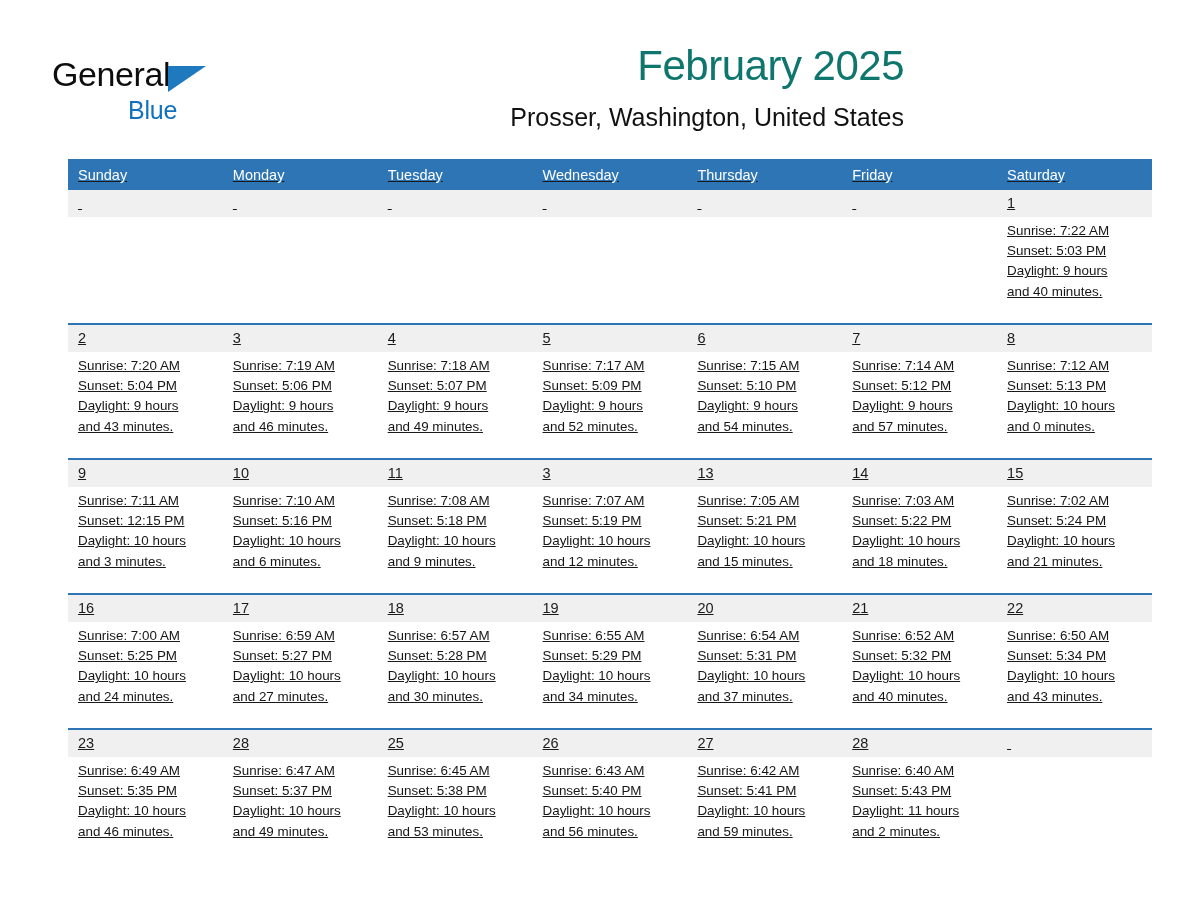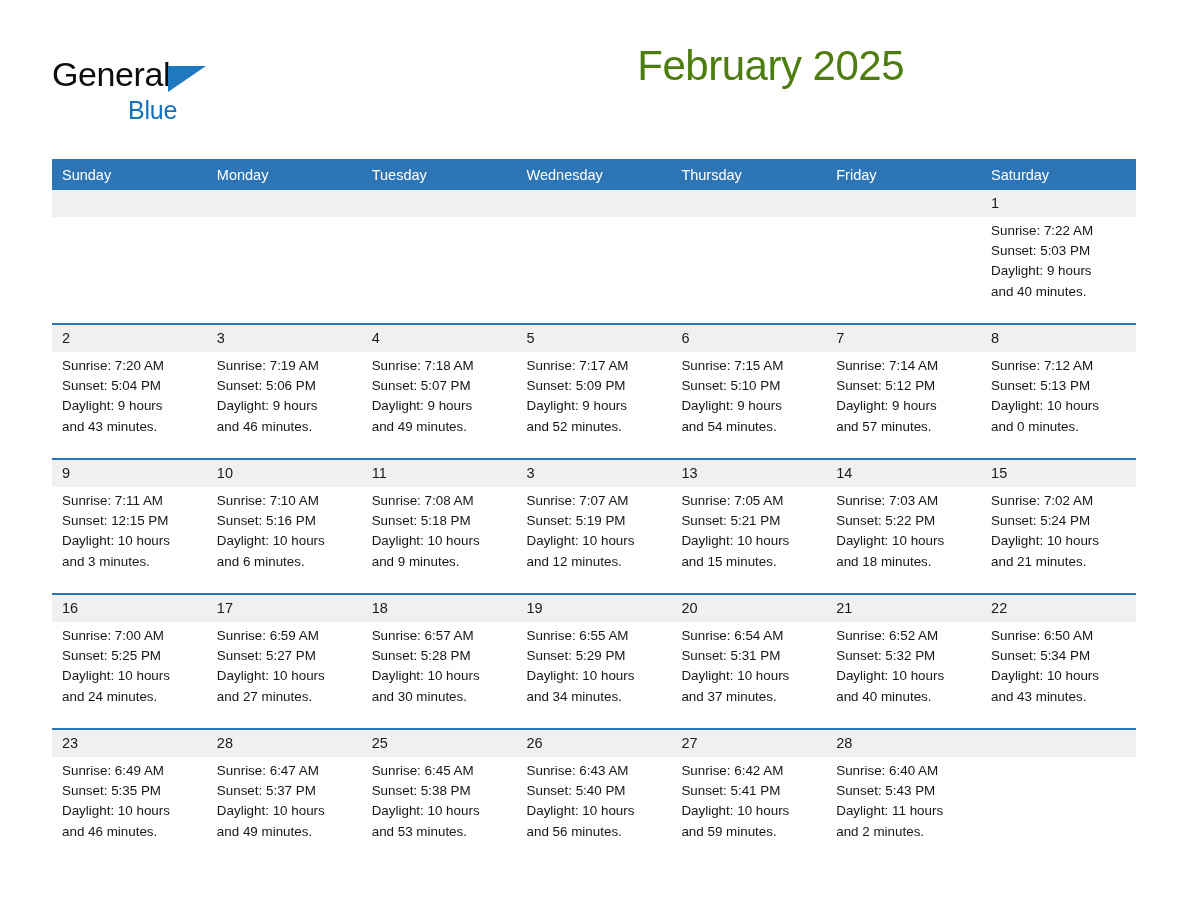--- a/index.html
+++ b/index.html
@@ -76,42 +76,43 @@
 
   .title-block {
     position: absolute;
     right: 0;
     top: 0;
     text-align: right;
   }
   .month-title {
     font-size: 42px;
     font-weight: 400;
-    color: #4d7c0f;
+    color: #0f766e;
     line-height: 52px;
     letter-spacing: -0.5px;
     white-space: nowrap;
   }
   .location {
     margin-top: 10px;
     font-size: 25px;
     font-weight: 400;
     color: #111111;
     line-height: 30px;
     white-space: nowrap;
   }
 
   
   .calendar {
     position: absolute;
-    left: 52px;
+    left: 68px;
     top: 159px;
     width: 1084px;
     border-collapse: collapse;
     table-layout: fixed;
+    text-decoration: underline;
   }
   .calendar col { width: 154.857px; }
 
   .calendar thead th {
     background: #2e75b6;
     color: #ffffff;
     font-size: 14.5px;
     font-weight: 400;
     text-align: left;
     padding: 7px 0 7px 10px;
@@ -170,20 +171,21 @@
       <div class="brand-row1">
         <span class="brand-general">General</span><span class="brand-triangle"></span>
       </div>
       <div class="brand-row2">
         <span class="brand-blue">Blue</span>
       </div>
     </div>
 
     <div class="title-block">
       <div class="month-title">February 2025</div>
+      <div class="location">Prosser, Washington, United States</div>
     </div>
 
   </div>
 
   <table class="calendar">
     <colgroup>
       <col>
         <col>
         <col>
         <col>

